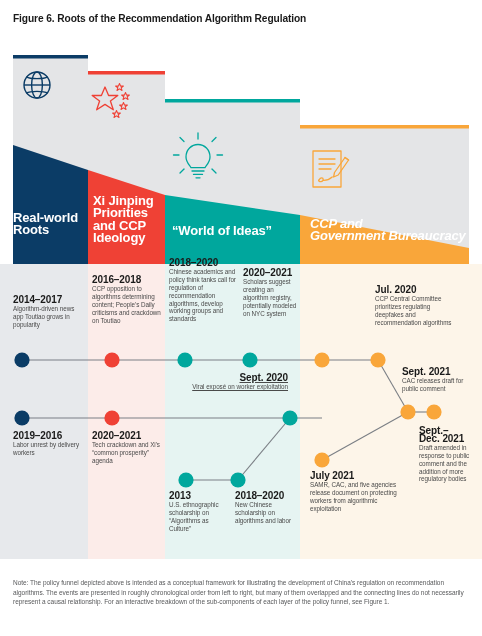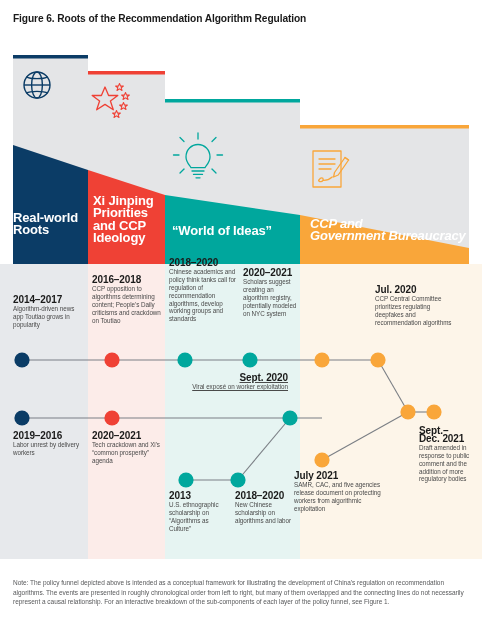--- a/index.html
+++ b/index.html
@@ -181,20 +181,24 @@
     <b>2020–2021</b>
     <span>Scholars suggest creating an algorithm registry, potentially modeled on NYC system</span>
   </div>
 
 
   <div class="ev" style="left:375px;top:22px;width:78px;">
     <b>Jul. 2020</b>
     <span>CCP Central Committee prioritizes regulating deepfakes and recommendation algorithms</span>
   </div>
 
+  <div class="ev" style="left:402px;top:104px;width:74px;">
+    <b>Sept. 2021</b>
+    <span>CAC releases draft for public comment</span>
+  </div>
 
   <div class="ev" style="left:419px;top:163px;width:56px;">
     <b>Sept.–<br>Dec. 2021</b>
     <span>Draft amended in response to public comment and the addition of more regulatory bodies</span>
   </div>
 
   <div class="ev" style="left:13px;top:168px;width:68px;">
     <b>2019–2016</b>
     <span>Labor unrest by delivery workers</span>
   </div>
@@ -212,19 +216,19 @@
   <div class="ev" style="left:169px;top:228px;width:62px;">
     <b>2013</b>
     <span>U.S. ethnographic scholarship on “Algorithms as Culture”</span>
   </div>
 
   <div class="ev" style="left:235px;top:228px;width:60px;">
     <b>2018–2020</b>
     <span>New Chinese scholarship on algorithms and labor</span>
   </div>
 
-  <div class="ev" style="left:294px;top:208px;width:100px;">
+  <div class="ev" style="left:310px;top:208px;width:100px;">
     <b>July 2021</b>
     <span>SAMR, CAC, and five agencies release document on protecting workers from algorithmic exploitation</span>
   </div>
 </div>
 
 <div class="note">Note: The policy funnel depicted above is intended as a conceptual framework for illustrating the development of China's regulation on recommendation algorithms. The events are presented in roughly chronological order from left to right, but many of them overlapped and the connecting lines do not necessarily represent a causal relationship. For an interactive breakdown of the sub-components of each layer of the policy funnel, see Figure 1.</div>
 
 </body></html>

